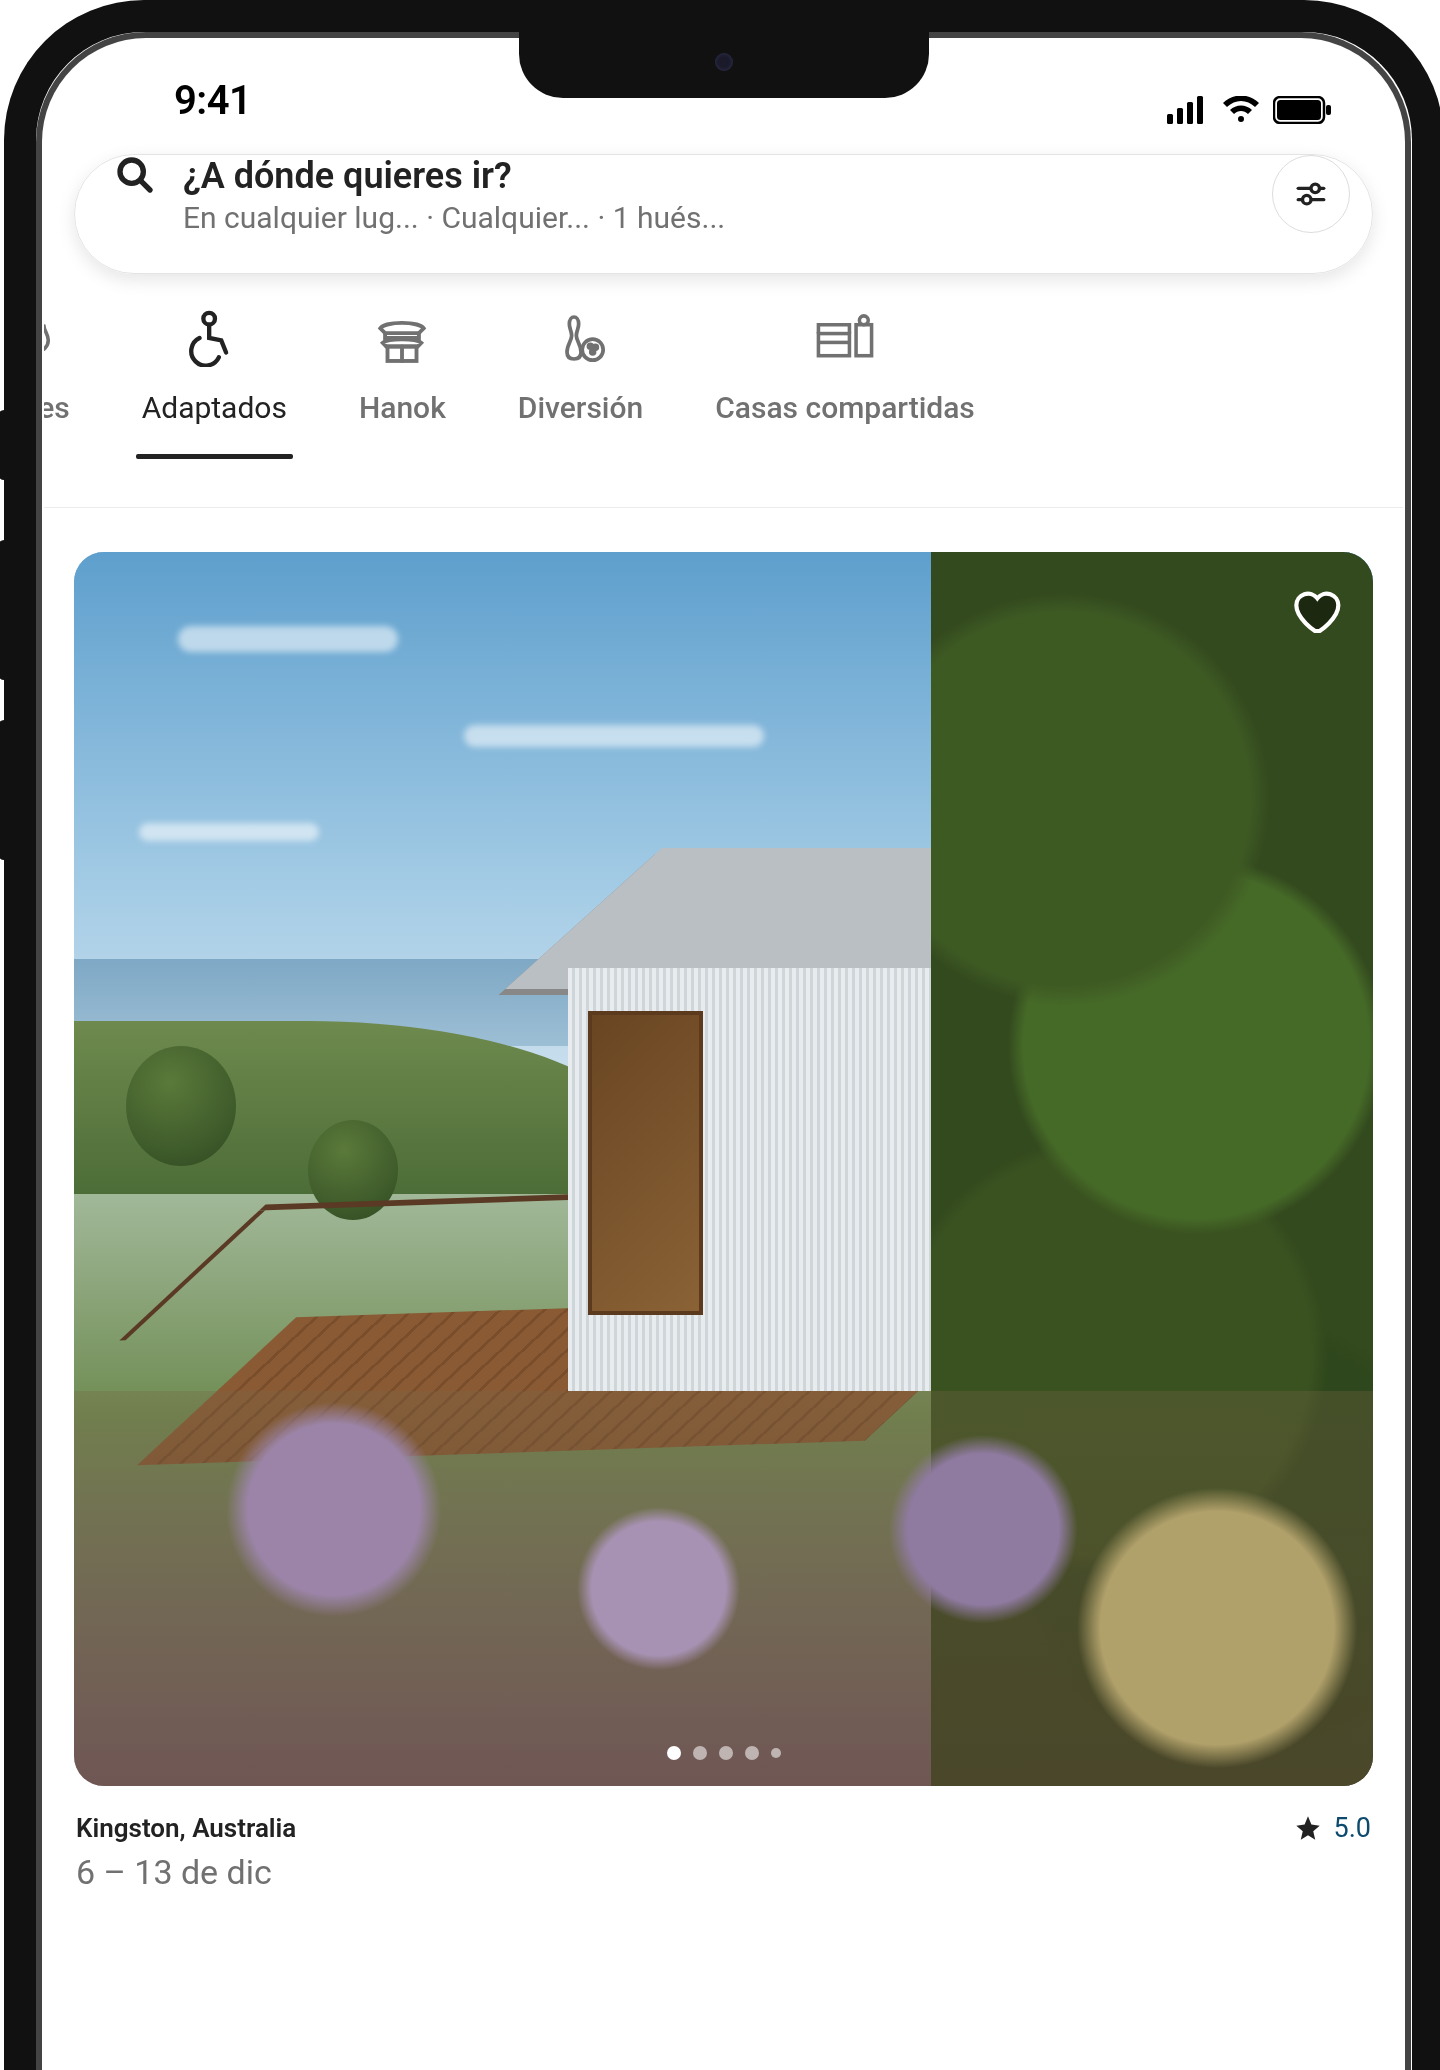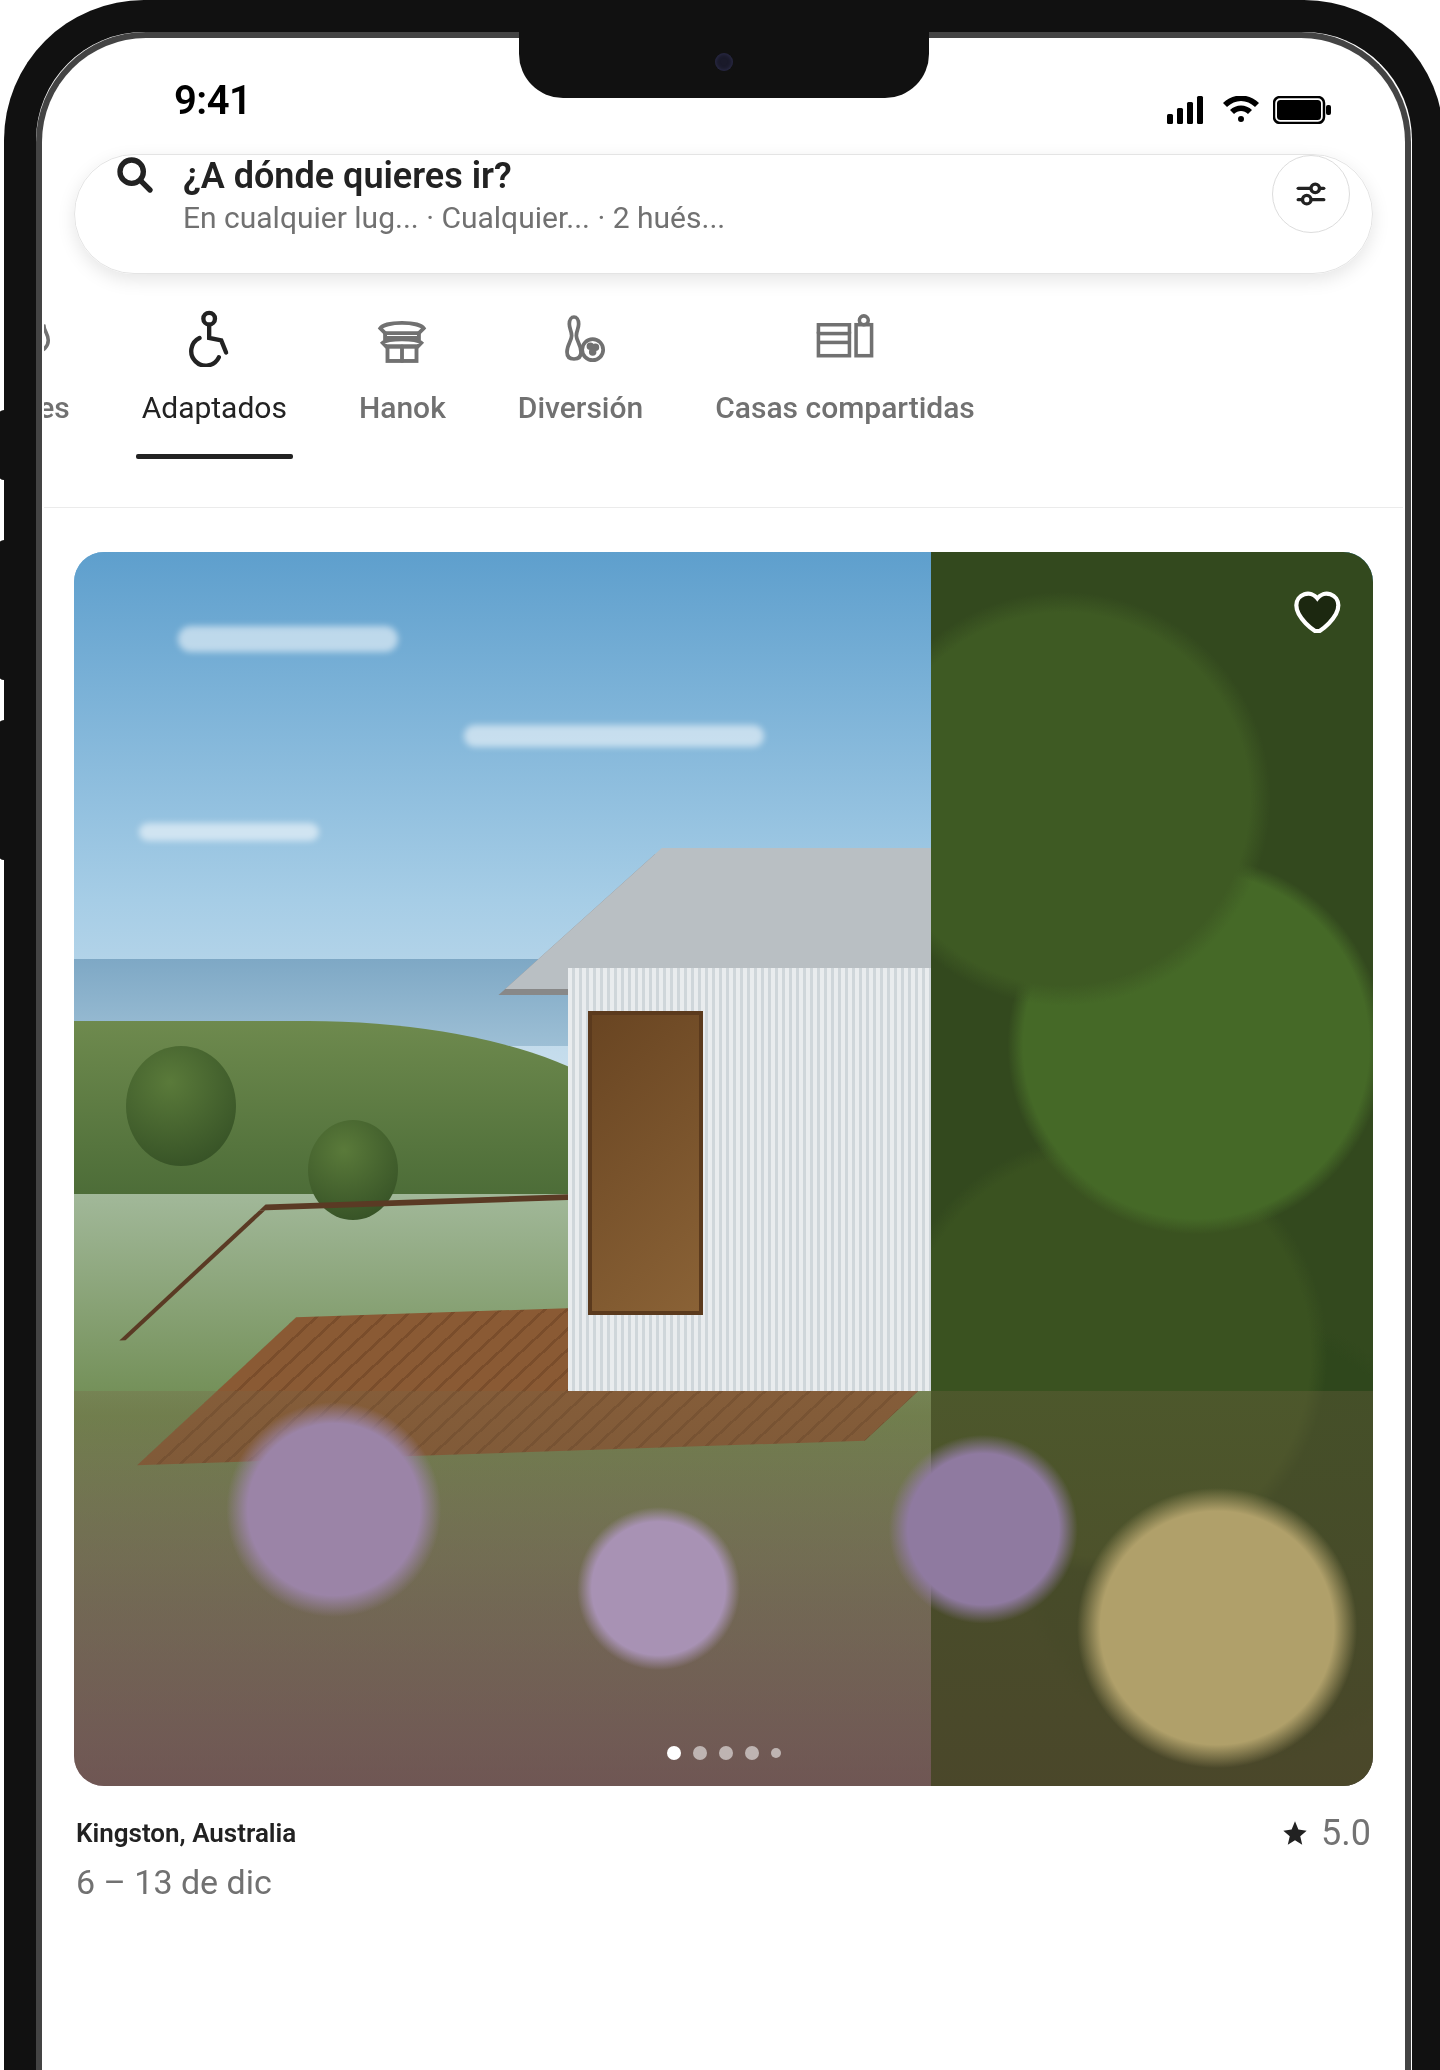--- a/index.html
+++ b/index.html
@@ -55,21 +55,21 @@
   .lav{position:absolute;bottom:0;left:0;right:0;height:32%;background:radial-gradient(circle at 20% 30%,#9b84a7 0 8%,transparent 10%),radial-gradient(circle at 45% 50%,#a892b4 0 9%,transparent 11%),radial-gradient(circle at 70% 35%,#8f7aa0 0 8%,transparent 10%),radial-gradient(circle at 88% 60%,#b0a06a 0 10%,transparent 12%),linear-gradient(180deg,rgba(120,100,70,0.3),rgba(90,70,50,0.6))}
   .heart{position:absolute;top:30px;right:30px;width:56px;height:56px}
   .dots{position:absolute;bottom:26px;left:50%;transform:translateX(-50%);display:flex;gap:12px}
   .dot{width:14px;height:14px;border-radius:50%;background:rgba(255,255,255,0.55)}
   .dot.on{background:#fff}
   .dot.sm{width:10px;height:10px;margin-top:2px}
 
   .meta{margin-top:26px;padding:0 2px}
   .meta-row1{display:flex;justify-content:space-between;align-items:center}
   .meta-title{font-size:26px;font-weight:600;color:#222}
-  .meta-rating{font-size:36px;color:#737373;display:flex;align-items:center;gap:12px}
+  .meta-rating{font-size:27px;color:#0c4a6e;display:flex;align-items:center;gap:12px}
   .meta-sub{font-size:34px;color:#717171;margin-top:8px}
 </style>
 </head>
 <body>
 
 <div class="phone-frame">
   <div class="side-btn b1"></div>
     <div class="side-btn b2"></div>
     <div class="side-btn b3"></div>
     <div class="side-btn br"></div>
@@ -96,21 +96,21 @@
       </div>
     </div>
 
     <div class="search-pill">
       <svg width="40" height="40" viewBox="0 0 24 24" fill="none" stroke="#222" stroke-width="3.2" stroke-linecap="round">
           <circle cx="10" cy="10" r="7"></circle>
           <line x1="15.5" y1="15.5" x2="21" y2="21"></line>
         </svg>
       <div class="sp-text">
         <div class="sp-title">¿A dónde quieres ir?</div>
-        <div class="sp-sub">En cualquier lug... · Cualquier... · 2 hués...</div>
+        <div class="sp-sub">En cualquier lug... · Cualquier... · 1 hués...</div>
       </div>
       <div class="sp-filter">
         <svg width="34" height="34" viewBox="0 0 24 24" fill="none" stroke="#222" stroke-width="2.4" stroke-linecap="round">
             <line x1="3" y1="8" x2="21" y2="8"></line>
             <circle cx="15" cy="8" r="3" fill="#fff"></circle>
             <line x1="3" y1="16" x2="21" y2="16"></line>
             <circle cx="9" cy="16" r="3" fill="#fff"></circle>
           </svg>
       </div>
     </div>

